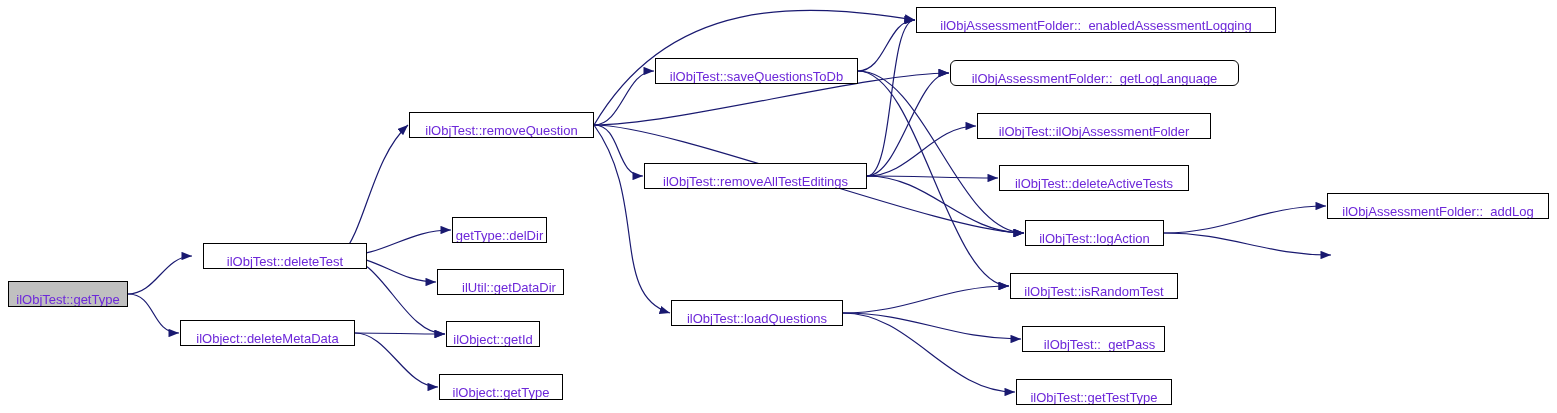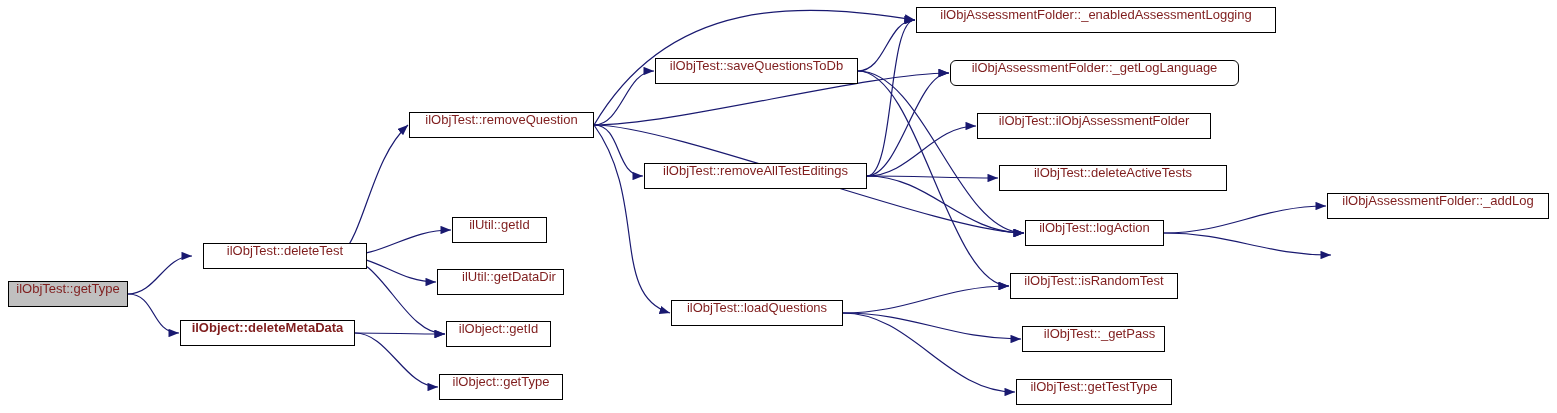--- a/index.html
+++ b/index.html
@@ -25,25 +25,25 @@
     top: 0;
     width: 100%;
     height: 100%;
   }
   .node {
     position: absolute;
     box-sizing: border-box;
     border: 1px solid #000000;
     background: #ffffff;
     display: flex;
-    align-items: flex-start;
+    align-items: flex-end;
     justify-content: center;
     font-size: 13px;
     line-height: 1;
-    color: #7f1d1d;
+    color: #6d28d9;
     white-space: nowrap;
     cursor: pointer;
     overflow: hidden;
   }
   .node.root {
     background: #c0c0c0;
     cursor: default;
   }
 </style>
 </head>
@@ -84,33 +84,33 @@
       <path d="M1164,233 C1228.8,233 1261.2,206 1326,206" fill="none" stroke="#191970" stroke-width="1.2" marker-end="url(#arrow)"></path>
       <path d="M1164,233 C1230.8,233 1264.2,255 1331,255" fill="none" stroke="#191970" stroke-width="1.2" marker-end="url(#arrow)"></path>
     </svg>
   <div id="node-layer">
       <div class="node root" style="left: 8px; top: 281px; width: 120px; height: 26px;">
         <span>ilObjTest::getType</span>
       </div>
       <div class="node" style="left: 203px; top: 243px; width: 164px; height: 26px;">
         <span>ilObjTest::deleteTest</span>
       </div>
-      <div class="node" style="left: 180px; top: 320px; width: 175px; height: 26px; font-weight: bold;">
+      <div class="node" style="left: 180px; top: 320px; width: 175px; height: 26px;">
         <span>ilObject::deleteMetaData</span>
       </div>
       <div class="node" style="left: 409px; top: 112px; width: 185px; height: 26px;">
         <span>ilObjTest::removeQuestion</span>
       </div>
       <div class="node" style="left: 452px; top: 217px; width: 95px; height: 26px;">
-        <span>ilUtil::getId</span>
+        <span>getType::delDir</span>
       </div>
       <div class="node" style="left: 437px; top: 269px; width: 127px; height: 26px; padding-left: 17px;">
         <span>ilUtil::getDataDir</span>
       </div>
-      <div class="node" style="left: 446px; top: 321px; width: 105px; height: 26px;">
+      <div class="node" style="left: 446px; top: 321px; width: 94px; height: 26px;">
         <span>ilObject::getId</span>
       </div>
       <div class="node" style="left: 655px; top: 58px; width: 203px; height: 26px;">
         <span>ilObjTest::saveQuestionsToDb</span>
       </div>
       <div class="node" style="left: 439px; top: 374px; width: 124px; height: 26px;">
         <span>ilObject::getType</span>
       </div>
       <div class="node" style="left: 644px; top: 163px; width: 223px; height: 26px;">
         <span>ilObjTest::removeAllTestEditings</span>
@@ -120,21 +120,21 @@
       </div>
       <div class="node" style="left: 916px; top: 7px; width: 360px; height: 26px;">
         <span>ilObjAssessmentFolder::_enabledAssessmentLogging</span>
       </div>
       <div class="node" style="left: 950px; top: 60px; width: 289px; height: 26px; border-radius: 6px;">
         <span>ilObjAssessmentFolder::_getLogLanguage</span>
       </div>
       <div class="node" style="left: 977px; top: 113px; width: 234px; height: 26px;">
         <span>ilObjTest::ilObjAssessmentFolder</span>
       </div>
-      <div class="node" style="left: 999px; top: 165px; width: 228px; height: 26px;">
+      <div class="node" style="left: 999px; top: 165px; width: 190px; height: 26px;">
         <span>ilObjTest::deleteActiveTests</span>
       </div>
       <div class="node" style="left: 1025px; top: 220px; width: 139px; height: 26px;">
         <span>ilObjTest::logAction</span>
       </div>
       <div class="node" style="left: 1010px; top: 273px; width: 168px; height: 26px;">
         <span>ilObjTest::isRandomTest</span>
       </div>
       <div class="node" style="left: 1022px; top: 326px; width: 143px; height: 26px; padding-left: 12px;">
         <span>ilObjTest::_getPass</span>

